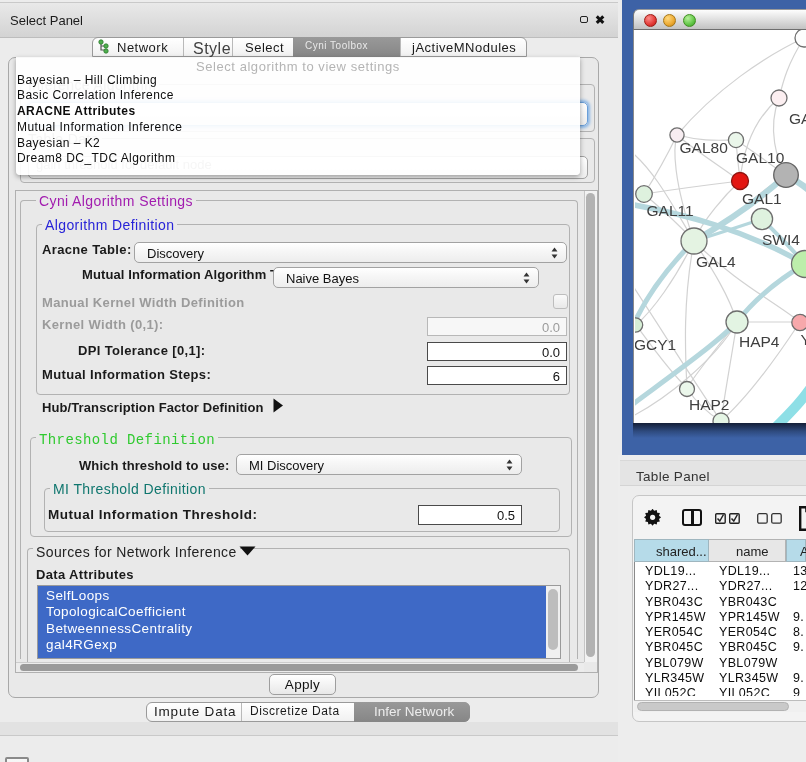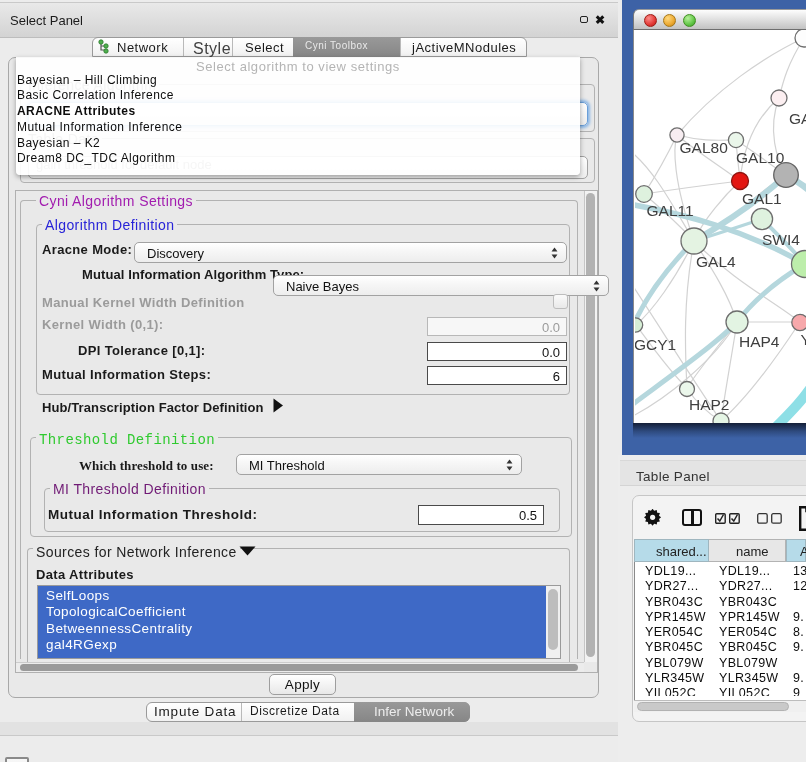--- a/index.html
+++ b/index.html
@@ -60,30 +60,30 @@
 <div class="abs" style="left:586px;top:193px;width:9px;height:464px;background:#b2b2b2;border-radius:5px;"></div>
 
 <div class="abs" style="left:16px;top:662px;width:568px;height:10px;background:#ececec;border-top:1px solid #cccccc;box-sizing:border-box;"></div>
 <div class="abs" style="left:20px;top:664px;width:558px;height:7px;background:#9a9a9a;border-radius:4px;"></div>
 
 <div class="gbox" style="left:20px;top:200px;width:558px;height:459px;border-radius:4px 4px 0 0;border-bottom:none;"></div>
 <div class="gtitle" style="left:24px;top:193px;color:#a21caf;margin-left:12px;">Cyni Algorithm Settings</div>
 
 <div class="gbox" style="left:36px;top:224px;width:534px;height:171px;"></div>
 <div class="gtitle" style="left:42px;top:217px;color:#2824d8;">Algorithm Definition</div>
-<div class="lbl abs" style="left:42px;top:242px;">Aracne Mode:</div>
+<div class="lbl abs" style="left:42px;top:242px;">Aracne Table:</div>
 <div class="combo" style="left:134px;top:242px;width:433px;">
   <span class="ct">Discovery</span>
   <svg class="updn" viewBox="0 0 9 14">
       <path d="M4.5 0 L8.3 5 L0.7 5 Z" fill="#333"></path>
       <path d="M4.5 14 L8.3 9 L0.7 9 Z" fill="#333"></path>
     </svg>
 </div>
 <div class="lbl abs" style="left:42px;top:267px;letter-spacing:0.1px;margin-left:40px;">Mutual Information Algorithm Type:</div>
-<div class="combo" style="left:273px;top:275px;width:336px;">
+<div class="combo" style="left:273px;top:267px;width:266px;">
   <span class="ct">Naive Bayes</span>
   <svg class="updn" viewBox="0 0 9 14">
       <path d="M4.5 0 L8.3 5 L0.7 5 Z" fill="#333"></path>
       <path d="M4.5 14 L8.3 9 L0.7 9 Z" fill="#333"></path>
     </svg>
 </div>
 <div class="glbl abs" style="left:42px;top:295px;">Manual Kernel Width Definition</div>
 <div class="abs" style="left:553px;top:294px;width:13px;height:13px;border:1px solid #bdbdbd;border-radius:3px;background:linear-gradient(#fafafa,#e9e9e9);"></div>
 <div class="glbl abs" style="left:42px;top:317px;">Kernel Width (0,1):</div>
 <div class="fld" style="left:427px;top:317px;width:140px;background:#f7f7f7;border:1px solid #b8b8b8;color:#9b9b9b;">0.0</div>
@@ -92,32 +92,32 @@
 <div class="lbl abs" style="left:42px;top:367px;">Mutual Information Steps:</div>
 <div class="fld" style="left:427px;top:366px;width:140px;">6</div>
 
 <div class="lbl abs" style="left:42px;top:400px;letter-spacing:0.1px;">Hub/Transcription Factor Definition</div>
 <svg class="abs" style="left:272px;top:398px;" width="12" height="15" viewBox="0 0 12 15">
     <path d="M1.5 0.5 L11 7.5 L1.5 14.5 Z" fill="#111"></path>
   </svg>
 
 <div class="gbox" style="left:30px;top:437px;width:542px;height:100px;"></div>
 <div class="gtitle" style="left:36px;top:432px;color:#2fca2f;font-family:Liberation Mono, monospace;">Threshold Definition</div>
-<div class="lbl abs" style="left:79px;top:458px;letter-spacing:0.1px;font-family:Liberation Serif, serif;">Which threshold to use:</div>
+<div class="lbl abs" style="left:79px;top:458px;letter-spacing:0.1px;">Which threshold to use:</div>
 <div class="combo" style="left:236px;top:454px;width:286px;">
-  <span class="ct">MI Threshold</span>
+  <span class="ct">MI Discovery</span>
   <svg class="updn" viewBox="0 0 9 14">
       <path d="M4.5 0 L8.3 5 L0.7 5 Z" fill="#333"></path>
       <path d="M4.5 14 L8.3 9 L0.7 9 Z" fill="#333"></path>
     </svg>
 </div>
 <div class="gbox" style="left:44px;top:488px;width:516px;height:44px;"></div>
-<div class="gtitle" style="left:50px;top:481px;color:#701a75;text-align:center;">MI Threshold Definition</div>
+<div class="gtitle" style="left:50px;top:481px;color:#0f766e;text-align:center;">MI Threshold Definition</div>
 <div class="lbl abs" style="left:48px;top:507px;font-size:13.5px;letter-spacing:0.5px;">Mutual Information Threshold:</div>
-<div class="fld" style="left:418px;top:505px;width:126px;height:20px;">0.5</div>
+<div class="fld" style="left:418px;top:505px;width:104px;height:20px;">0.5</div>
 
 <div class="gbox" style="left:27px;top:548px;width:543px;height:114px;border-bottom:none;border-radius:4px 4px 0 0;"></div>
 <div class="gtitle" style="left:33px;top:544px;color:#222;text-align:center;">Sources for Network Inference</div>
 <svg class="abs" style="left:239px;top:546px;" width="17" height="10" viewBox="0 0 17 10">
     <path d="M0.5 0.5 L16.5 0.5 L8.5 9.5 Z" fill="#111"></path>
   </svg>
 <div class="lbl abs" style="left:36px;top:567px;">Data Attributes</div>
 
 <div class="abs" style="left:37px;top:585px;width:524px;height:74px;border:1px solid #9a9a9a;box-sizing:border-box;background:#ffffff;"></div>
 <div class="abs" style="left:38px;top:586px;width:508px;height:72px;background:#3e69c6;"></div>

